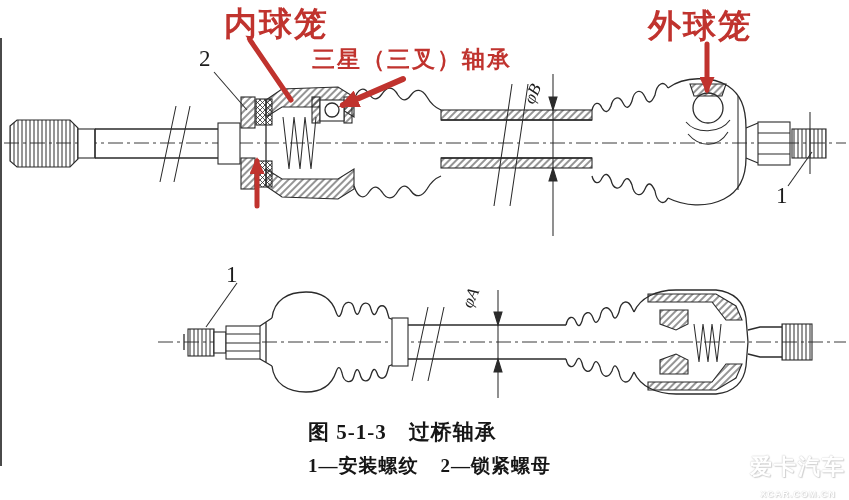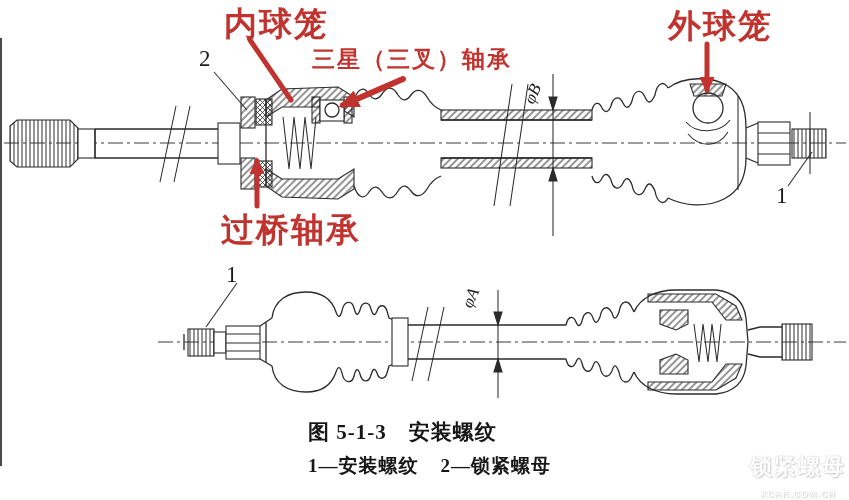--- a/index.html
+++ b/index.html
@@ -163,37 +163,36 @@
     <g class="red-lines">
       <line x1="250" y1="40" x2="291" y2="100" stroke-width="5"></line>
       <line x1="403" y1="79" x2="343" y2="105" stroke-width="6" marker-end="url(#ra)"></line>
       <line x1="707" y1="44" x2="707" y2="90" stroke-width="5" marker-end="url(#ra)"></line>
       <line x1="257" y1="206" x2="257" y2="161" stroke-width="5" marker-end="url(#ra)"></line>
     </g>
   </svg>
 
   <div class="lbl lbl-lg" style="left:224px;top:2px">内球笼</div>
   <div class="lbl lbl-md" style="left:312px;top:44px">三星（三叉）轴承</div>
-  <div class="lbl lbl-lg" style="left:668px;top:4px">外球笼</div>
-  <div class="lbl lbl-lg" style="left:221px;top:208px">过桥轴承</div>
+  <div class="lbl lbl-lg" style="left:648px;top:4px">外球笼</div>
 
   <div class="num" style="left:199px;top:46px">2</div>
   <div class="num" style="left:776px;top:183px">1</div>
   <div class="num" style="left:226px;top:262px">1</div>
 
   <div class="dim" style="left:523px;top:84px">φB</div>
   <div class="dim" style="left:461px;top:288px">φA</div>
 
   <div id="caption">
     <div class="cap-row1">
-      <span>图 5-1-3</span><span class="cap-gap"></span><span>安装螺纹</span>
+      <span>图 5-1-3</span><span class="cap-gap"></span><span>过桥轴承</span>
     </div>
     <div class="cap-row2">
       <span>1—安装螺纹</span><span class="cap-gap"></span><span>2—锁紧螺母</span>
     </div>
   </div>
 
   <div id="watermark">
-    <div id="wm-brand">锁紧螺母</div>
+    <div id="wm-brand">爱卡汽车</div>
     <div id="wm-site">XCAR.COM.CN</div>
   </div>
 
 </div>
 
 </body></html>

